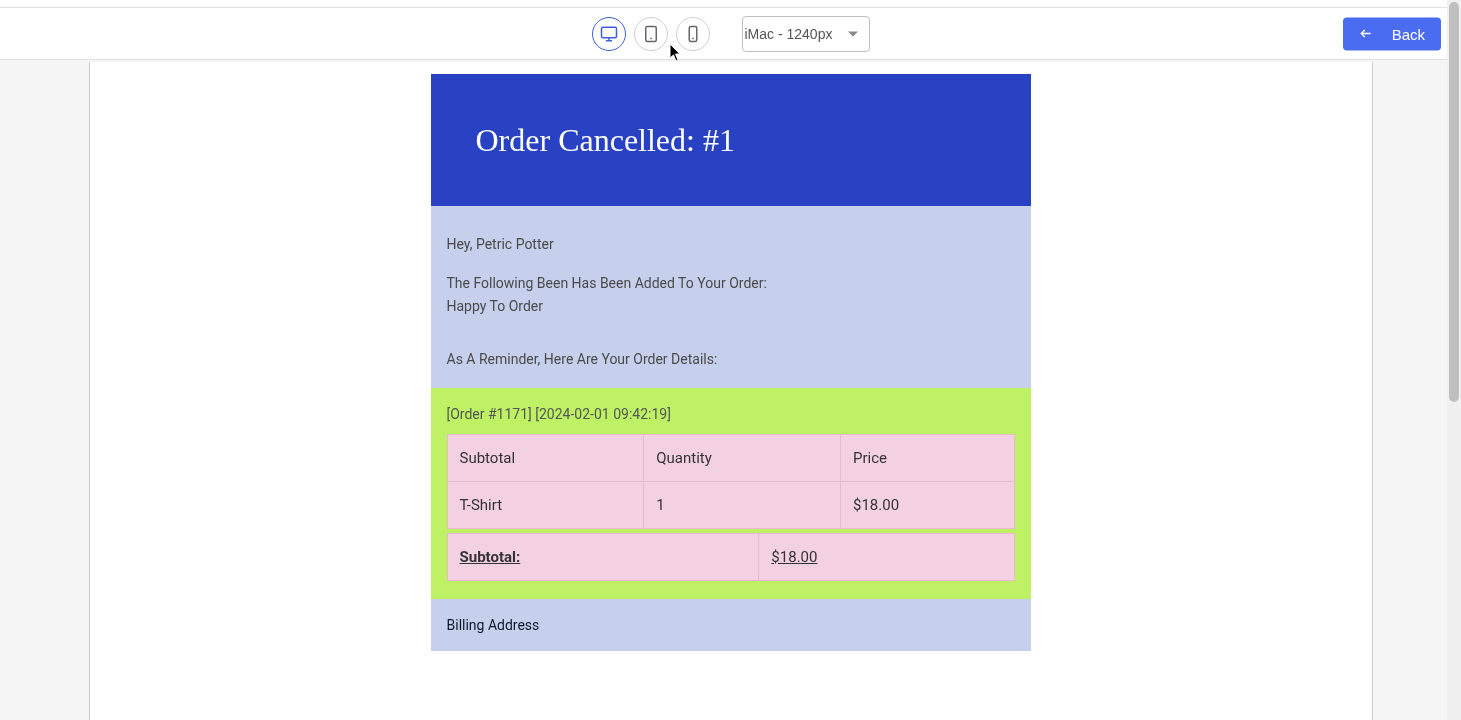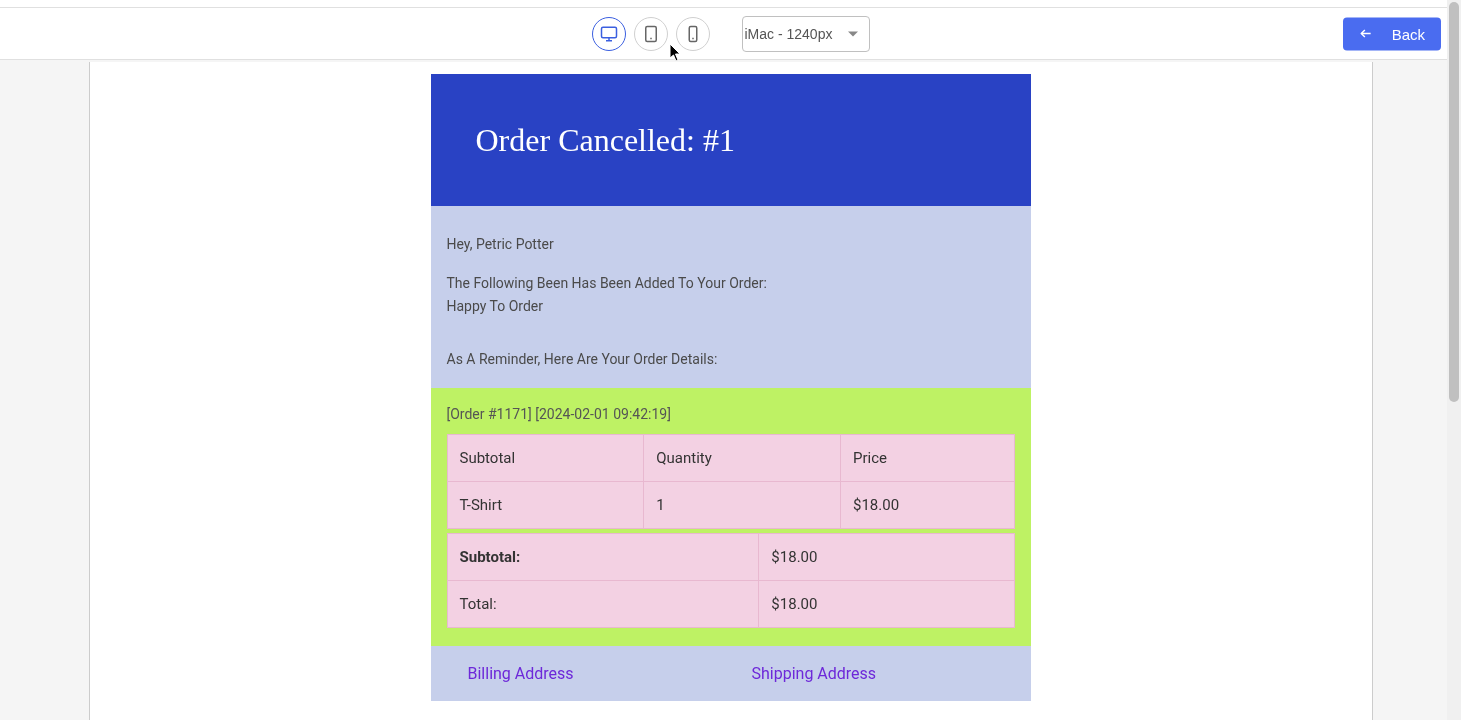--- a/index.html
+++ b/index.html
@@ -187,37 +187,37 @@
     .totals-table {
       width: 100%;
       border-collapse: collapse;
     }
     .totals-table td {
       border: 1px solid #e8b8d0;
       padding: 14px 12px;
       font-size: 15px;
       color: #333;
       background: #f3d1e3;
+      text-decoration: underline;
     }
     .totals-table .label-cell {
       width: 55%;
     }
     .totals-table .subtotal-label {
       font-weight: bold;
     }
     .addresses {
       background: #c6cfeb;
       padding: 18px 16px;
       display: flex;
     }
     .address-col {
       flex: 1;
-      font-size: 16px;
-      color: #6d28d9;
-      margin-left: 21px;
+      font-size: 14px;
+      color: #0f172a;
     }
     .cursor {
       position: absolute;
       top: 44px;
       left: 670px;
       width: 12px;
       height: 18px;
       pointer-events: none;
       z-index: 1000;
     }
@@ -314,31 +314,26 @@
             </tr>
           </tbody>
         </table>
 
         <table class="totals-table">
           <tbody>
               <tr>
             <td class="label-cell subtotal-label">Subtotal:</td>
             <td>$18.00</td>
           </tr>
-          <tr>
-            <td class="label-cell">Total:</td>
-            <td>$18.00</td>
-          </tr>
         </tbody>
           </table>
       </div>
 
       <div class="addresses">
         <div class="address-col">Billing Address</div>
-        <div class="address-col">Shipping Address</div>
       </div>
 
     </div>
   </div>
 </div>
 
 <div class="scrollbar-track">
   <div class="scrollbar-thumb"></div>
 </div>
 

